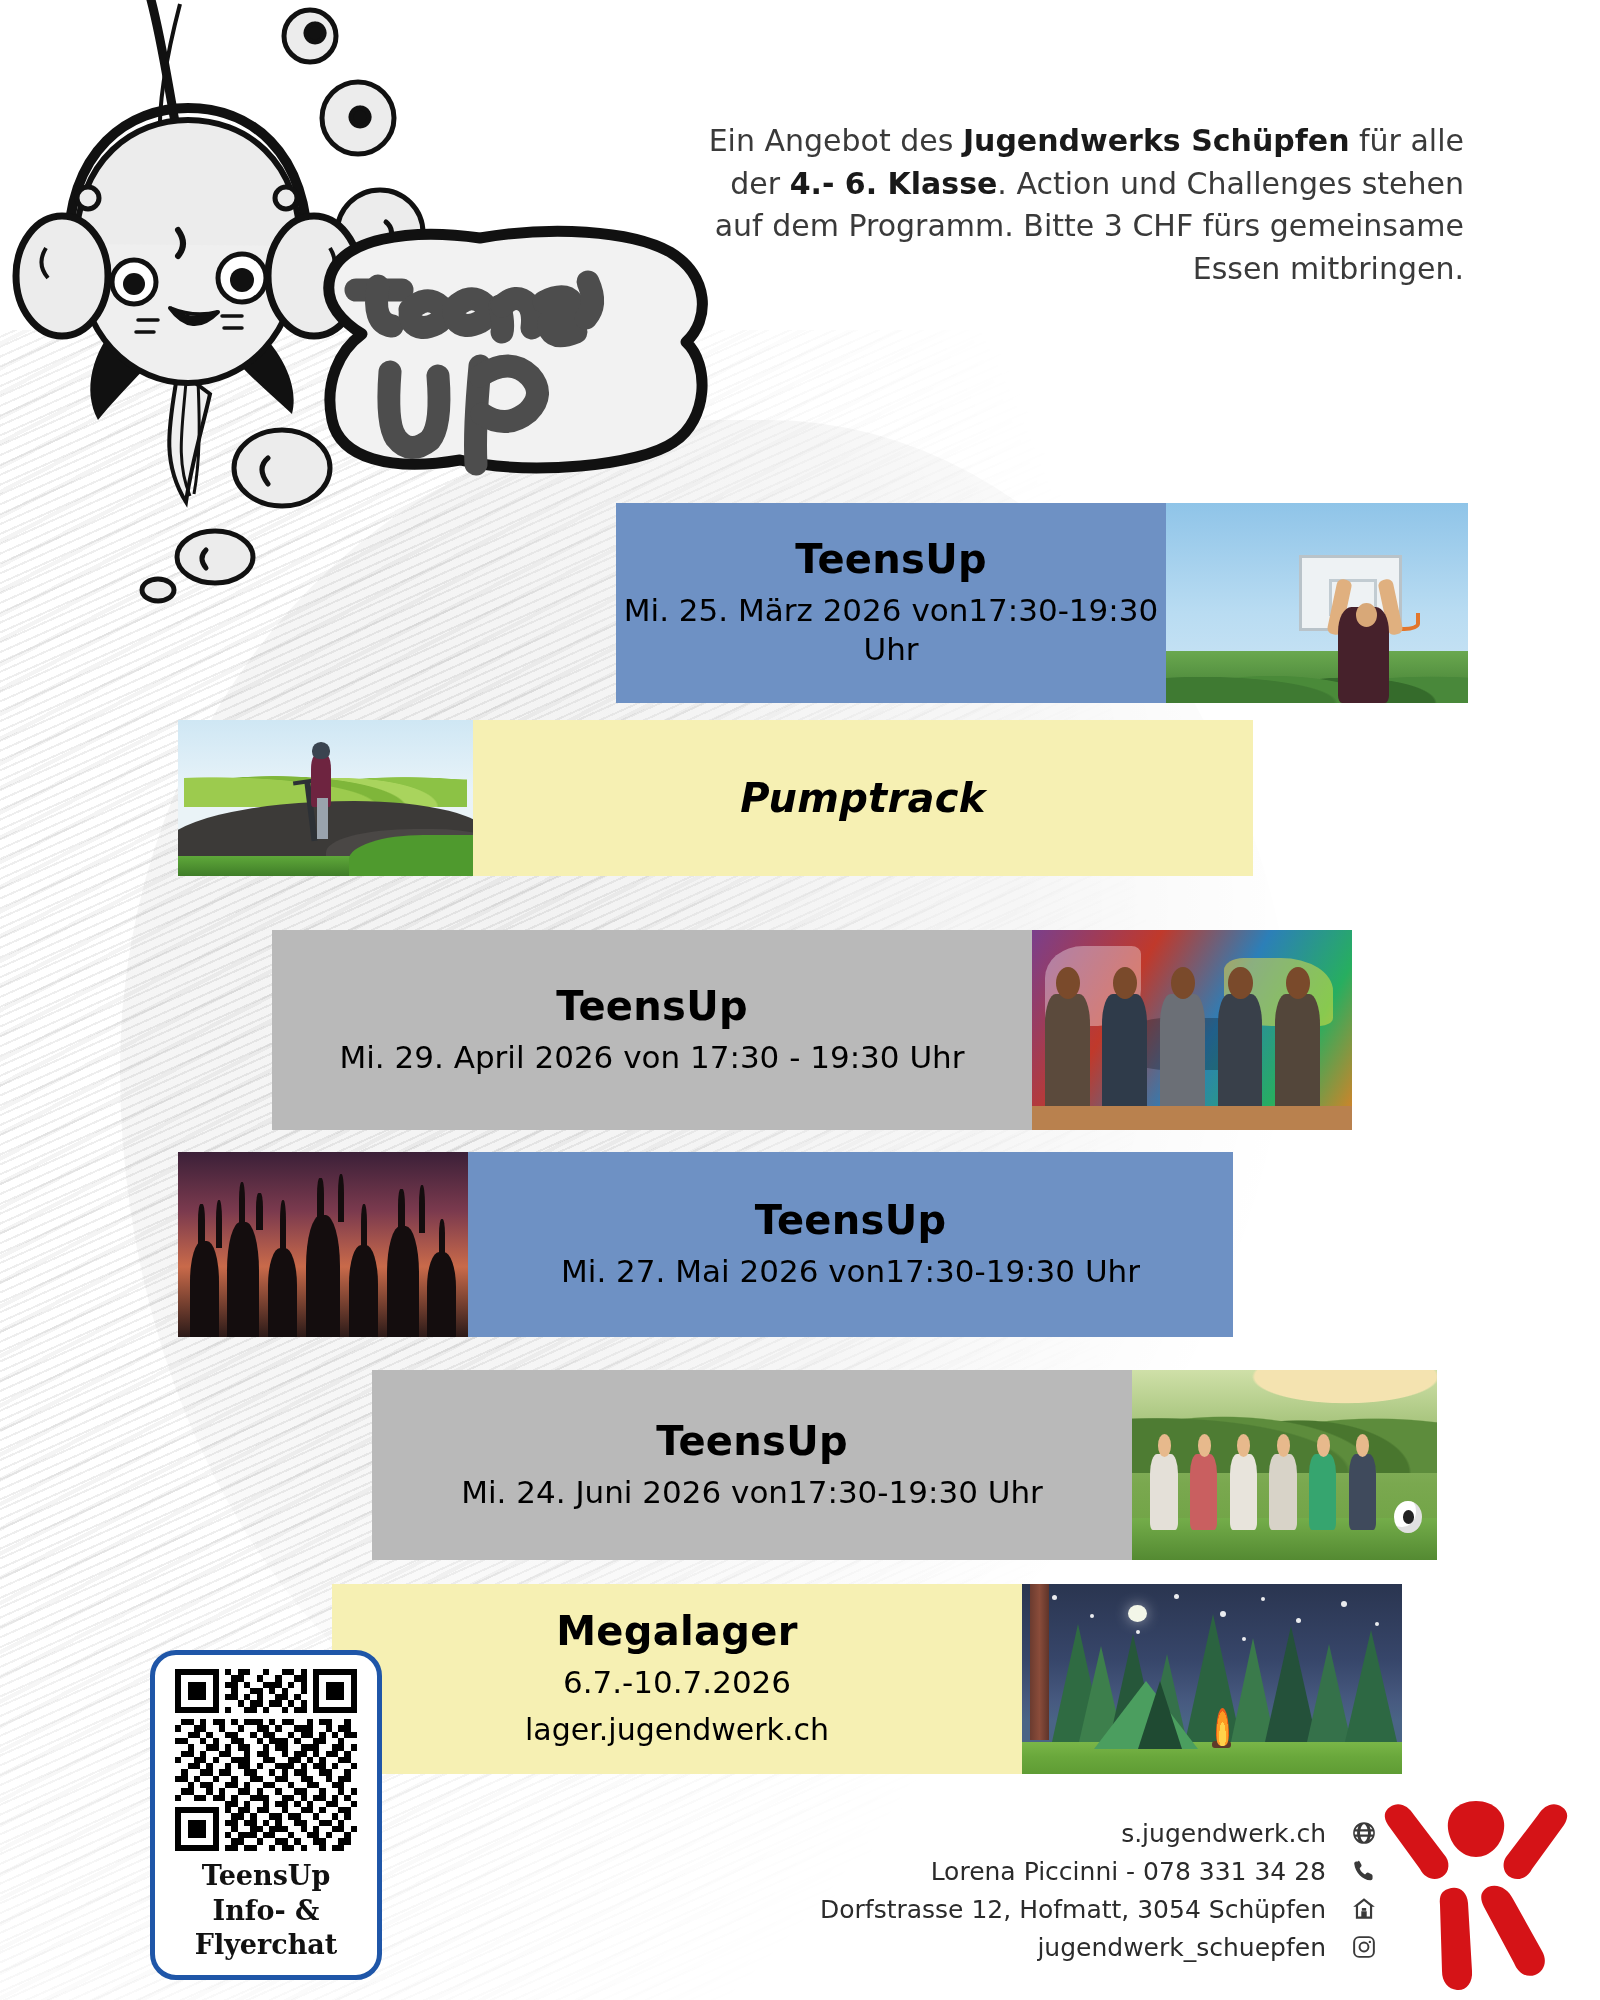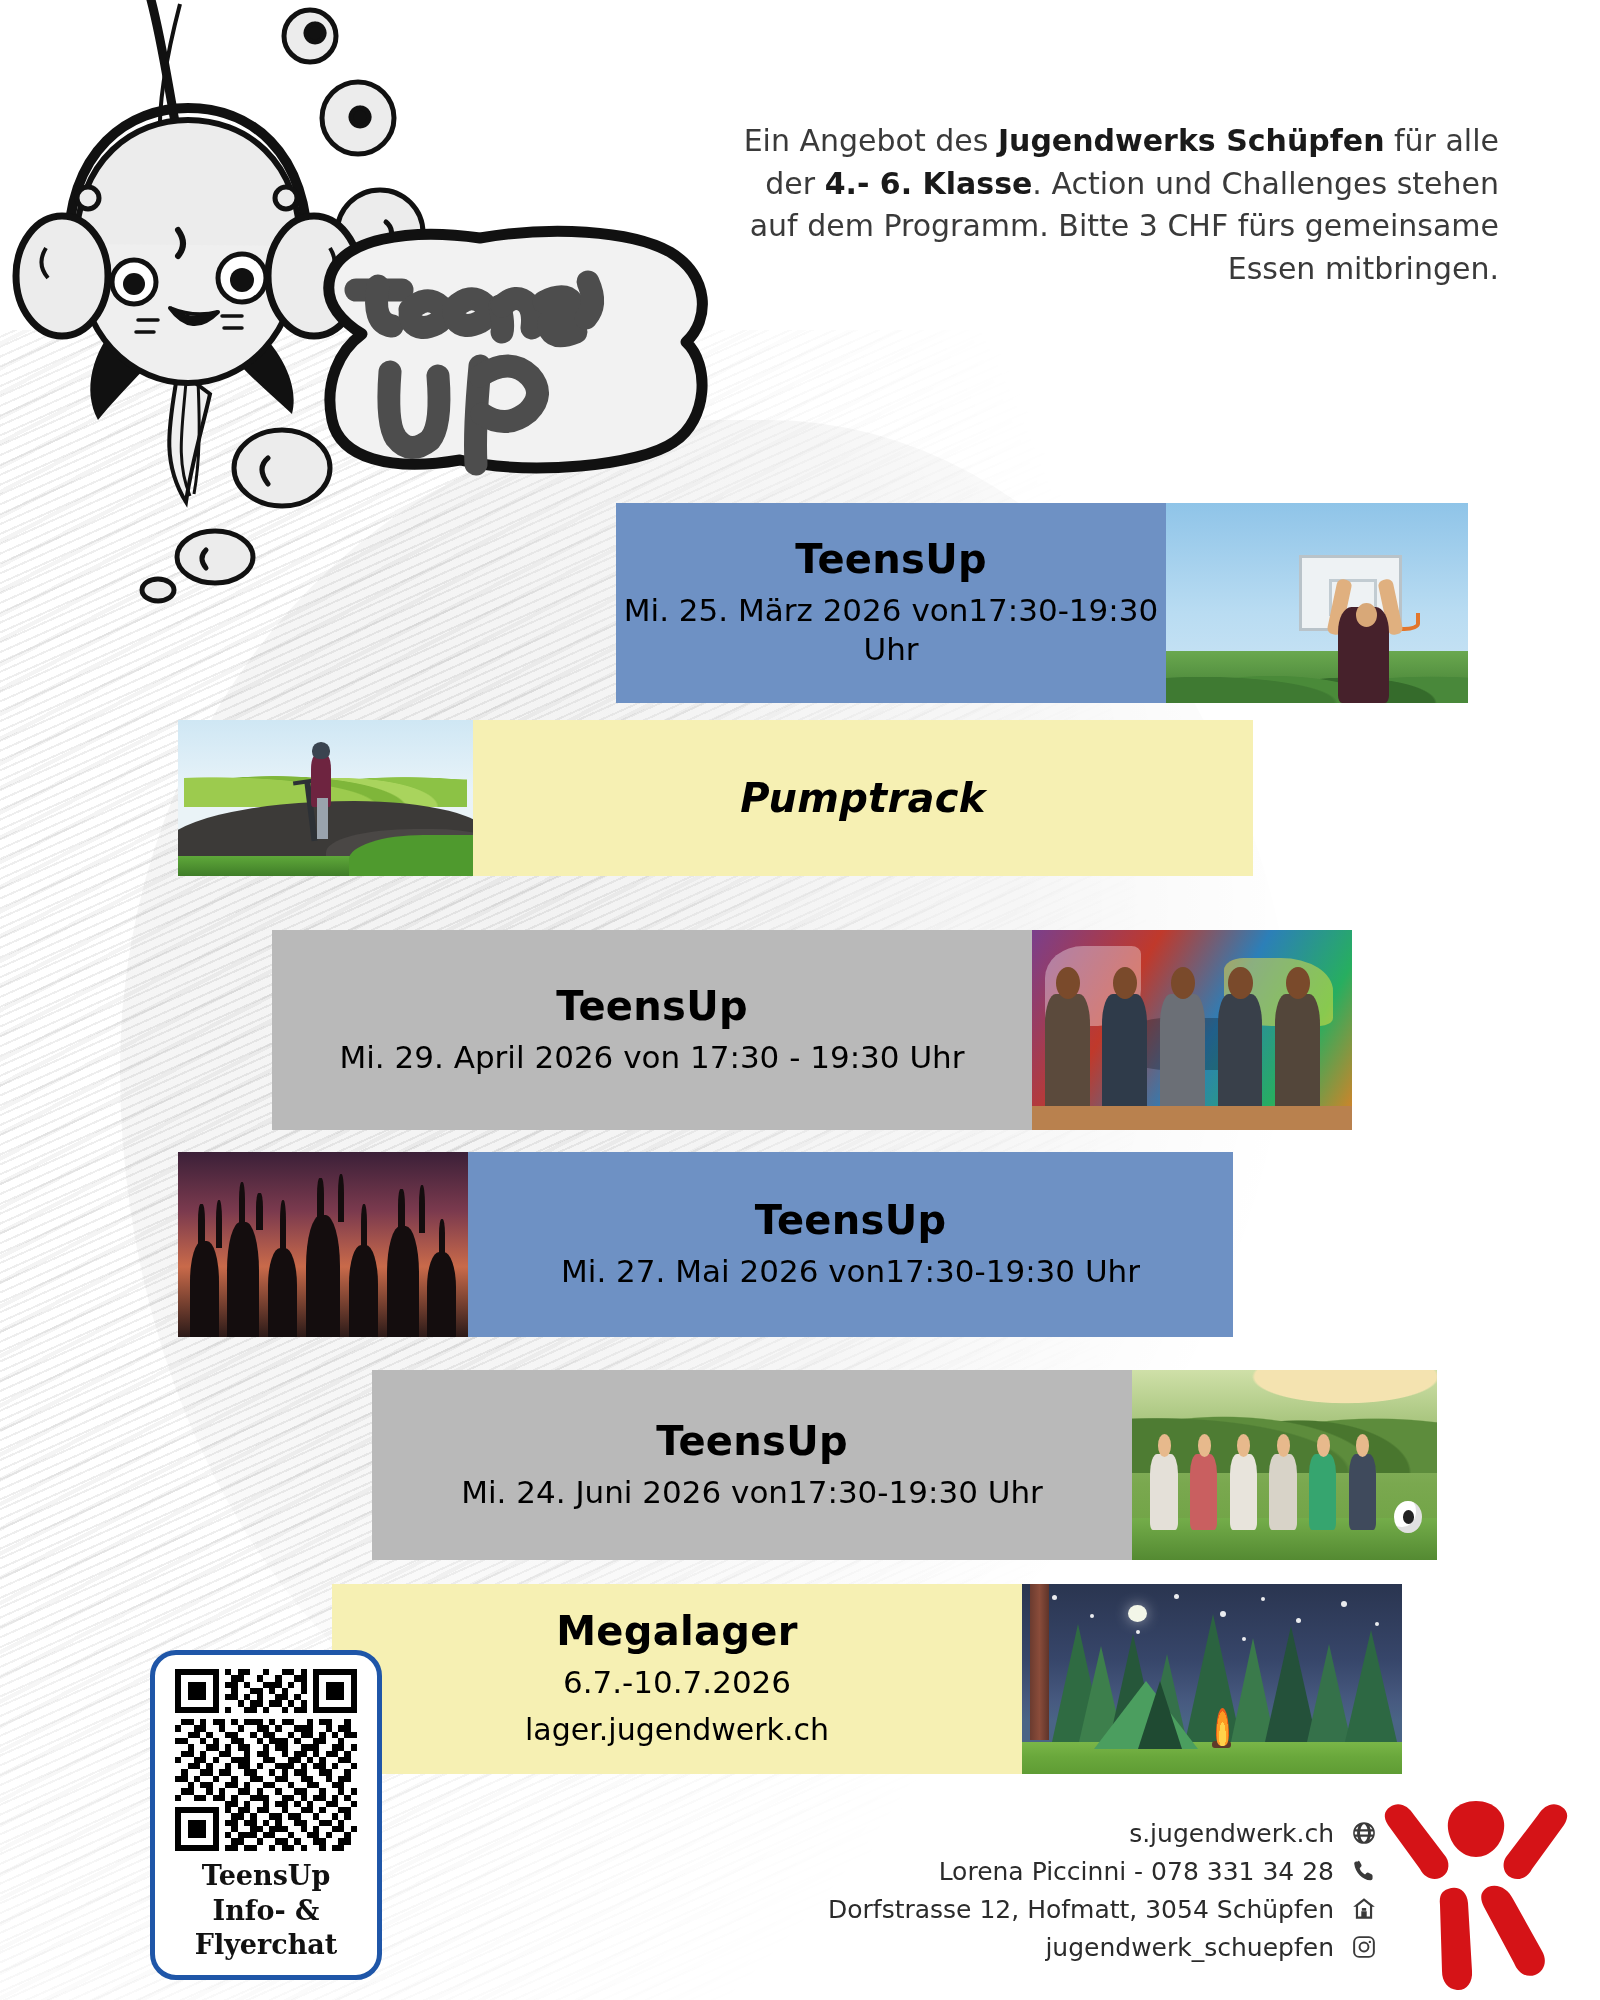--- a/index.html
+++ b/index.html
@@ -32,21 +32,21 @@
     width: 1180px; height: 1380px;
     border-radius: 50% 46% 52% 48% / 48% 52% 46% 54%;
     background: radial-gradient(ellipse at 35% 35%, rgba(0,0,0,0.05) 0%, rgba(0,0,0,0.035) 45%, rgba(0,0,0,0.0) 72%);
     z-index: 0; pointer-events: none;
   }
 
   .page { position: relative; z-index: 2; width: 1600px; height: 2000px; }
 
   
   .intro {
-    position: absolute; left: 739px; top: 120px; width: 760px;
+    position: absolute; left: 704px; top: 120px; width: 760px;
     text-align: right;
     font-size: 30px; line-height: 1.42; color: #3a3a3a;
     font-family: "DejaVu Sans", "Liberation Sans", sans-serif;
   }
   .intro b { color: #1a1a1a; font-weight: bold; }
 
   .programm-title {
     position: absolute; left: 760px; top: 398px; width: 700px;
     text-align: right;
     font-family: "DejaVu Serif", serif;
@@ -170,21 +170,21 @@
     font-family: "DejaVu Serif", serif; font-weight: bold;
     font-size: 27px; line-height: 1.28; color: #111;
   }
 
   
   .contact {
     position: absolute; right: 222px; top: 1814px;
     text-align: right;
     font-size: 25px; line-height: 1.0; color: #2b2b2b;
   }
-  .contact-row { display: flex; align-items: center; justify-content: flex-end; height: 38px; gap: 16px; }
+  .contact-row { display: flex; align-items: center; justify-content: flex-end; height: 38px; gap: 24px; }
   .contact-row .txt { white-space: nowrap; }
   .contact-row .ico { width: 28px; height: 28px; display: flex; align-items: center; justify-content: center; color: #3a3a3a; flex: 0 0 28px; }
   .contact-row .ico svg { width: 26px; height: 26px; fill: #3a3a3a; }
 
   .jw-logo { position: absolute; right: 18px; top: 1795px; width: 210px; height: 200px; }
 </style>
 </head>
 <body>
 
 <div class="bg-texture"></div>

